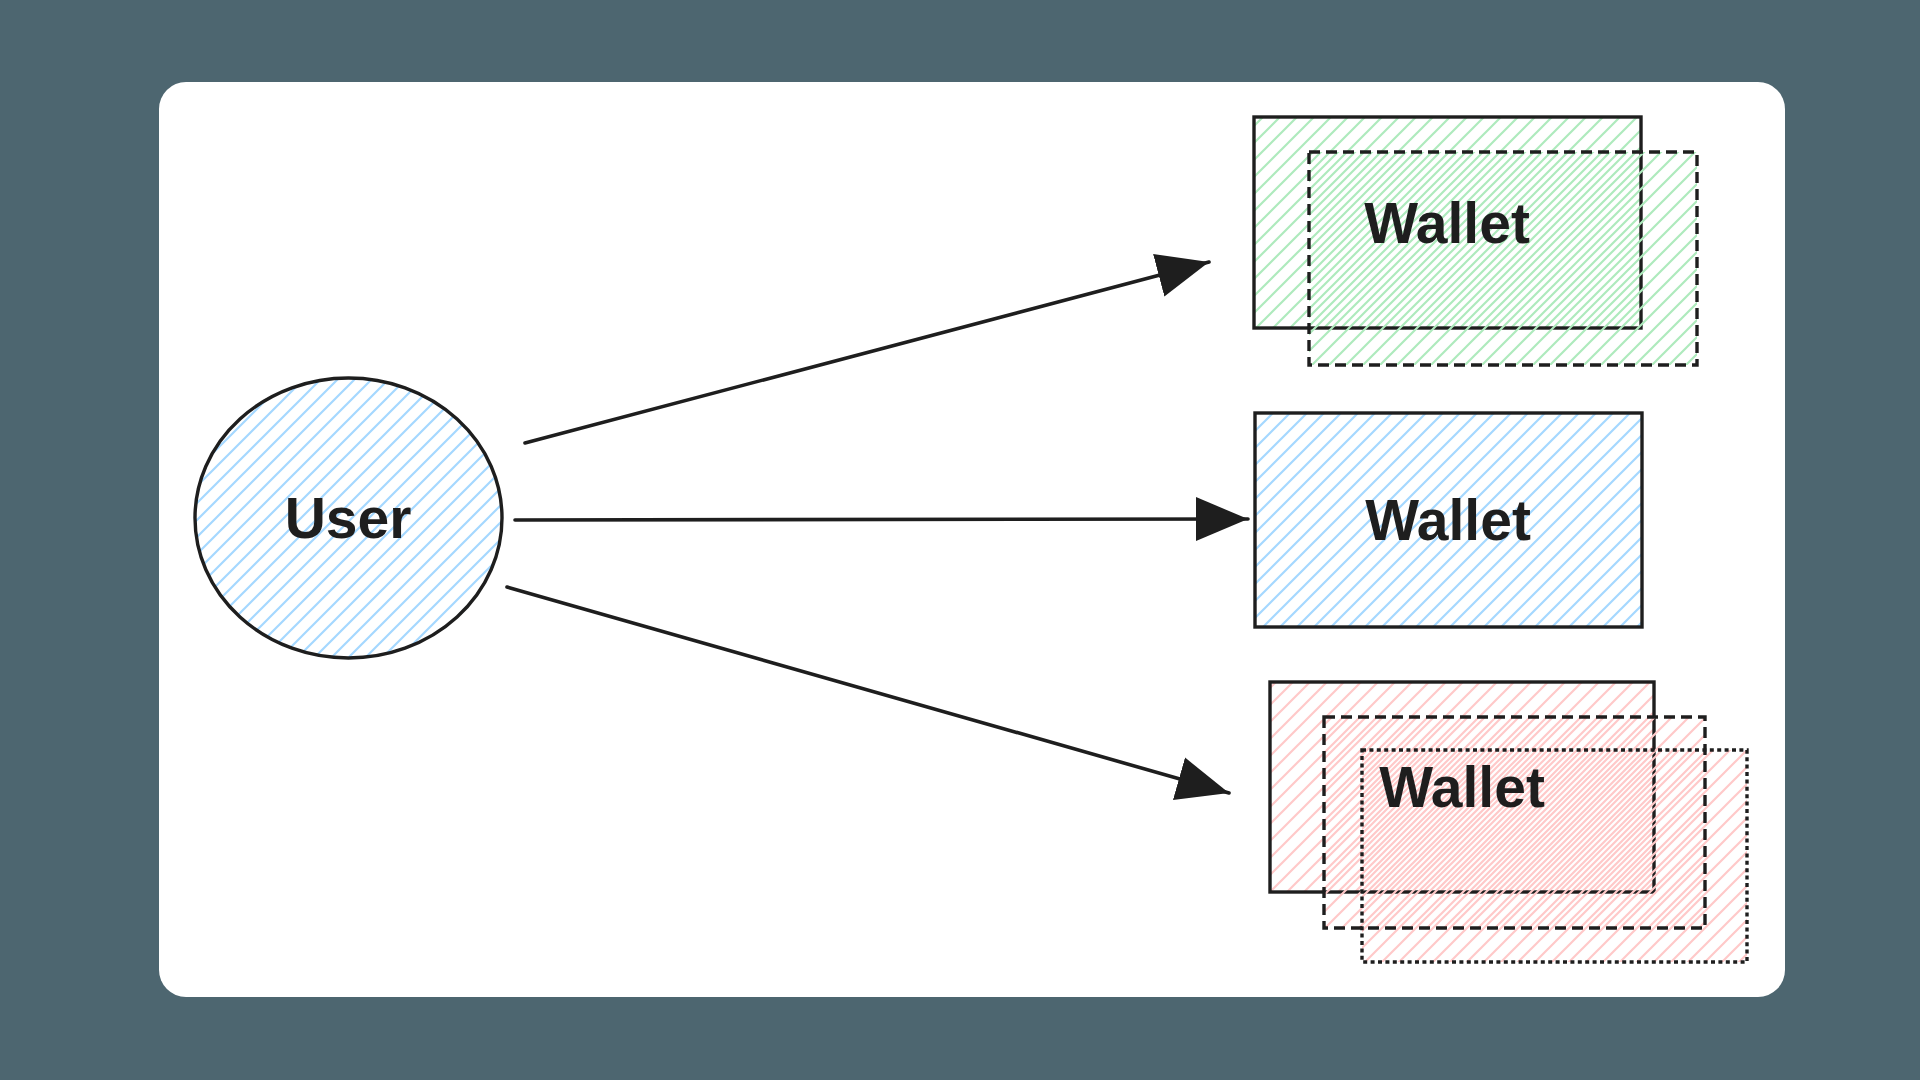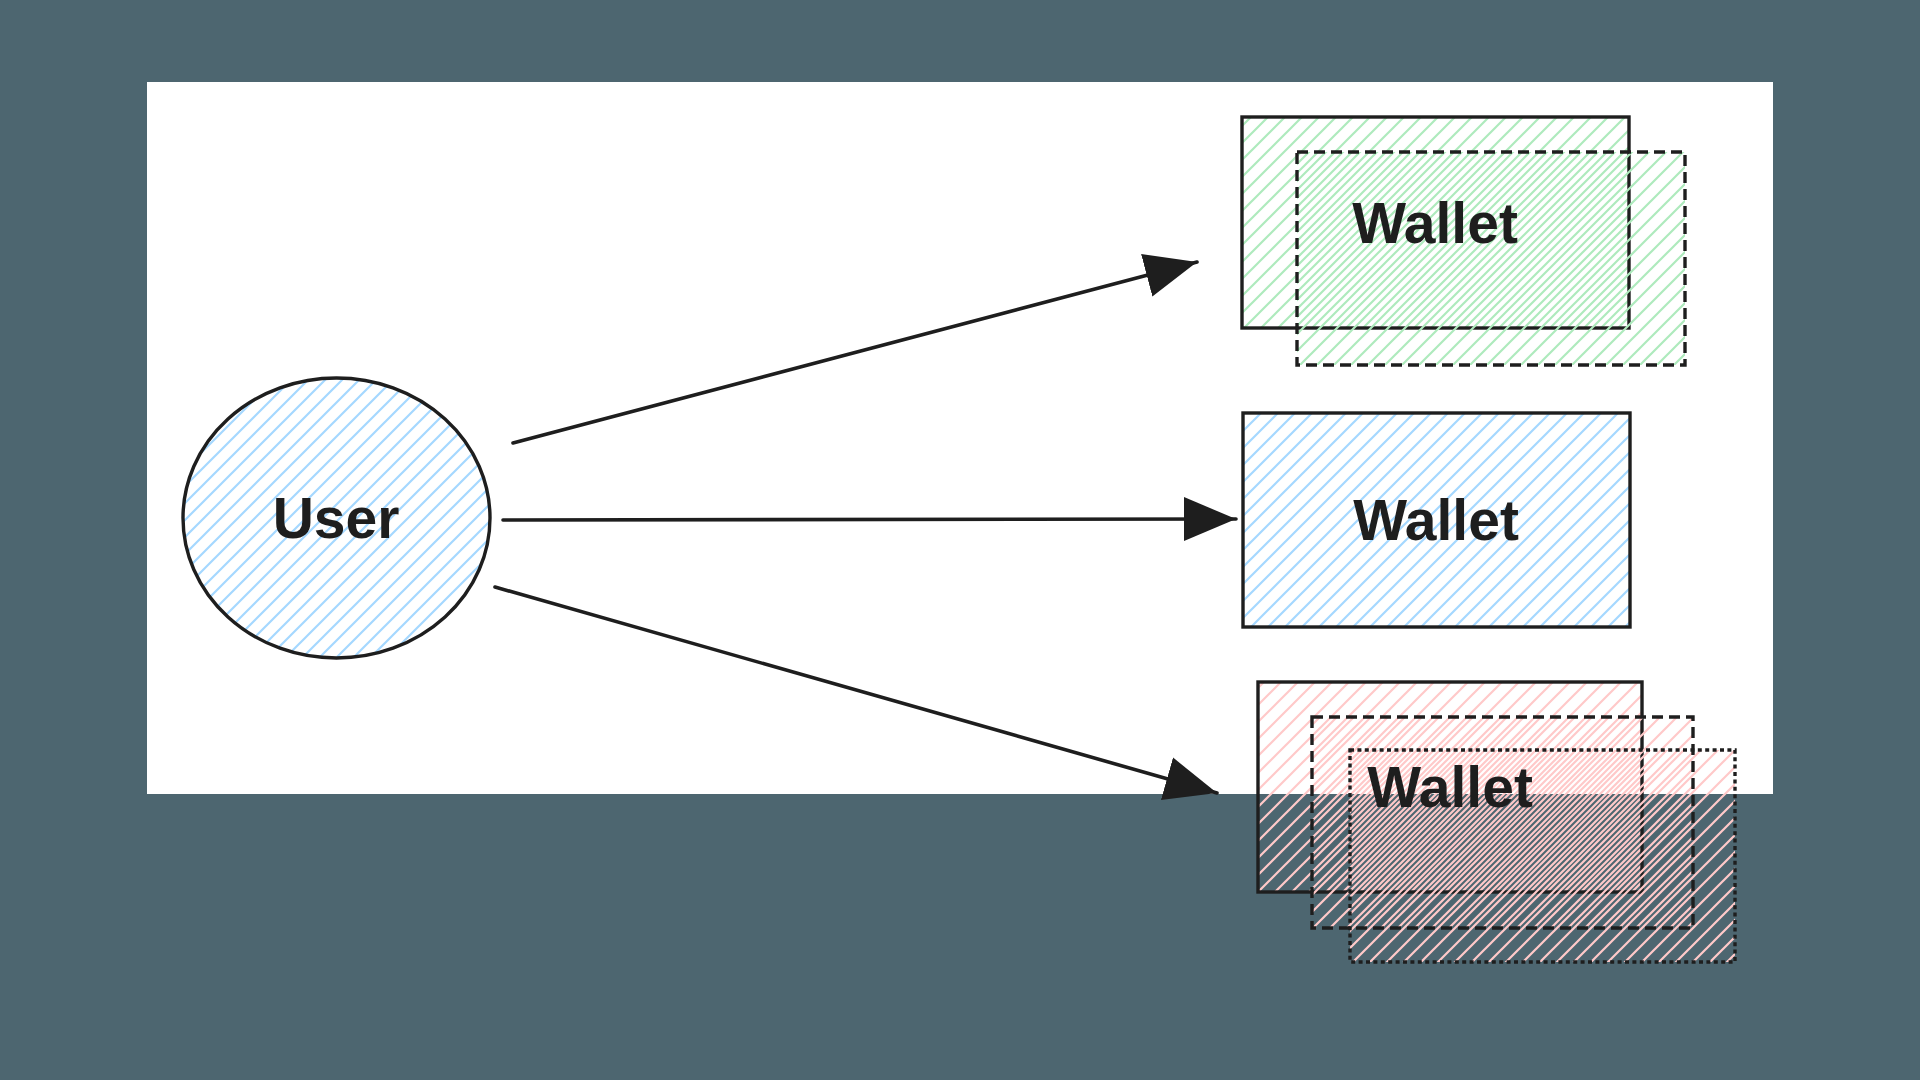--- a/index.html
+++ b/index.html
@@ -11,25 +11,26 @@
     background: #4d6670;
     font-family: "Liberation Sans", sans-serif;
   }
   .stage {
     position: relative;
     width: 1920px;
     height: 1080px;
   }
   .canvas {
     position: absolute;
-    left: 147px;
+    left: 159px;
     top: 82px;
     width: 1626px;
-    height: 712px;
+    height: 915px;
     background: #ffffff;
+    border-radius: 27px;
   }
   .canvas svg {
     display: block;
     width: 1626px;
     height: 915px;
   }
   .shape-stroke {
     stroke: #1e1e1e;
     stroke-width: 3.4;
   }

